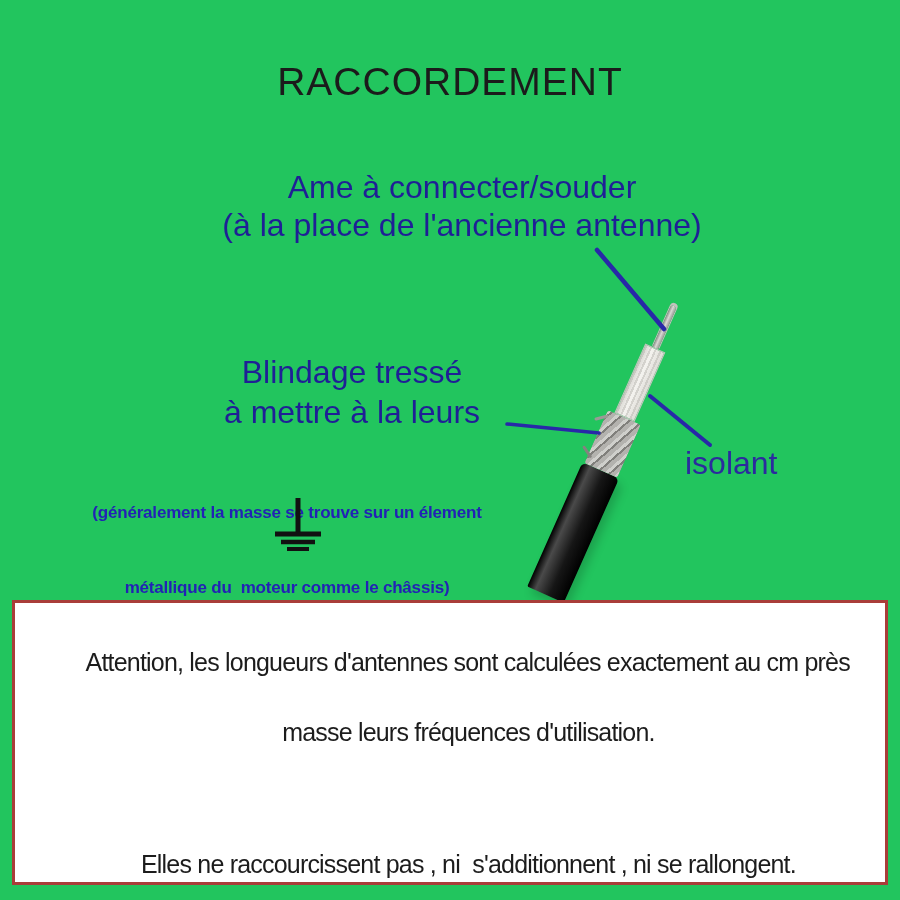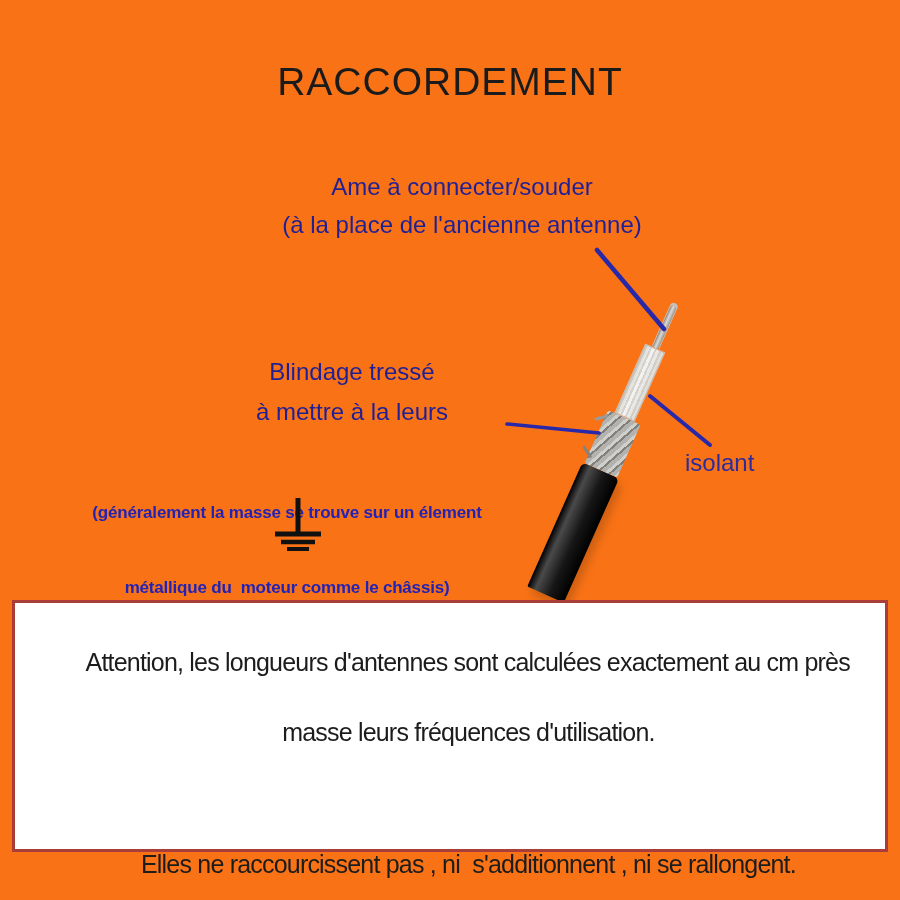--- a/index.html
+++ b/index.html
@@ -7,33 +7,33 @@
     --note-blue:#2222b5;
     --leader-blue:#2828a8;
     --warning-border:#a93d39;
     --warning-text:#1c1c1c;
   }
   *{margin:0;padding:0;box-sizing:border-box;}
   body{background:#ffffff;font-family:"Liberation Sans", sans-serif;}
   .page{
     position:relative;
     width:900px;height:900px;
-    background:#f97316;
+    background:#22c55e;
     overflow:hidden;
     margin:0 auto;
   }
   .page-title{
     position:absolute;top:60px;left:450px;transform:translateX(-50%);
     font-size:39px;font-weight:400;color:#1b1b1b;
     letter-spacing:1px;white-space:nowrap;
   }
   .blue-label{
     position:absolute;
     color:var(--label-blue);
-    font-size:24px;
+    font-size:32px;
     text-align:center;
     white-space:nowrap;
     transform:translateX(-50%);
     line-height:38px;
   }
   .label-core{top:168px;left:462px;}
   .label-shield{top:352px;left:352px;line-height:40px;}
   .label-insulator{top:444px;left:685px;transform:none;text-align:right;color:#2b2b9e;}
   .ground-note{
     position:absolute;top:450px;left:287px;transform:translateX(-50%);
@@ -83,21 +83,21 @@
     box-shadow:6px 5px 10px rgba(0,0,0,0.18);
   }
   
   .overlay{
     position:absolute;inset:0;width:900px;height:900px;
     pointer-events:none;
   }
   
   .warning-box{
     position:absolute;
-    left:12px;top:600px;width:876px;height:252px;
+    left:12px;top:600px;width:876px;height:285px;
     border:3px solid var(--warning-border);
     background:#ffffff;
     color:var(--warning-text);
     font-size:25px;letter-spacing:-0.8px;
     text-align:center;
     padding-top:7px;
   }
   .warning-box p{line-height:35px;white-space:pre;}
   .warning-p1{margin-bottom:27px;}
   .warning-p2{margin-bottom:31px;}

